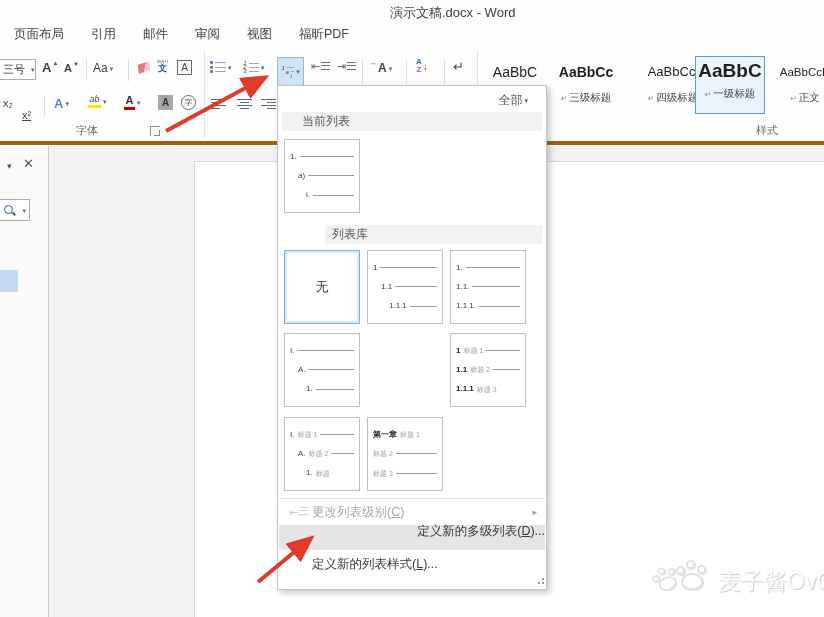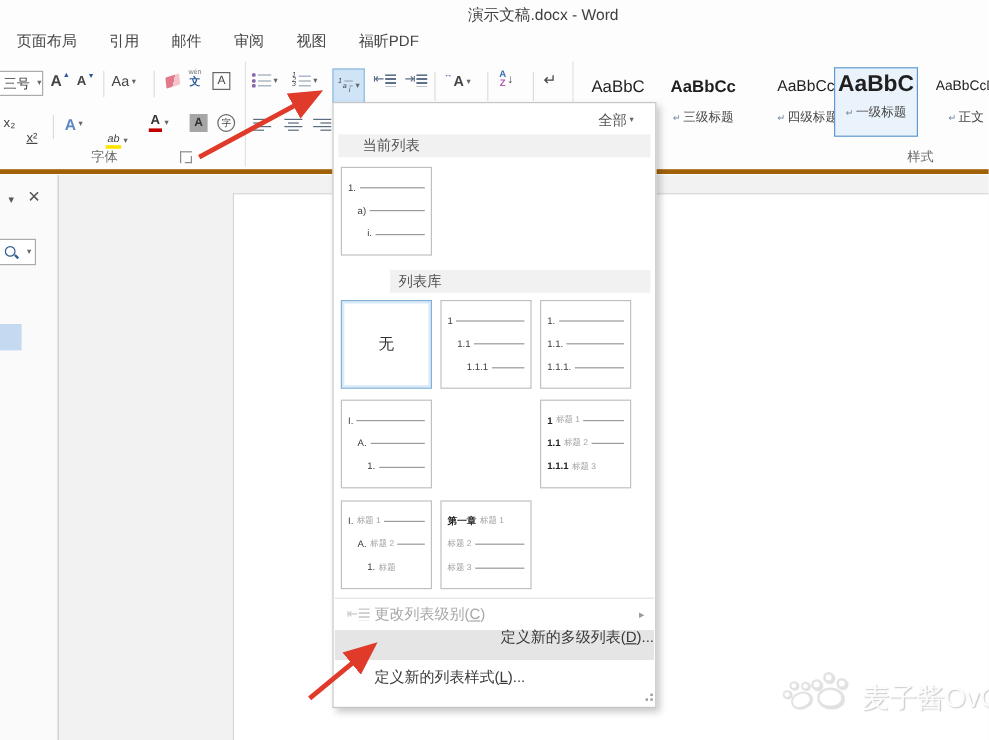--- a/index.html
+++ b/index.html
@@ -214,21 +214,21 @@
     <span class="supsub">x₂</span>
   </div>
   <div class="btn" style="left:22px;top:62px;text-decoration:underline;">
     <span class="supsub">x²</span>
   </div>
   <div class="sdiv" style="left:44px;top:49px;height:20px;"></div>
   <div class="btn" style="left:54px;top:50px;">
     <span class="fx">A</span>
     <span class="caret">▾</span>
   </div>
-  <div class="btn" style="left:88px;top:64px;">
+  <div class="btn" style="left:88px;top:48px;">
     <span class="hl">
       <span class="ab">ab</span>
       <span class="bar"></span>
     </span>
     <span class="caret">▾</span>
   </div>
   <div class="btn" style="left:124px;top:48px;">
     <span class="fc">
       <span class="a">A</span>
       <span class="bar"></span>

